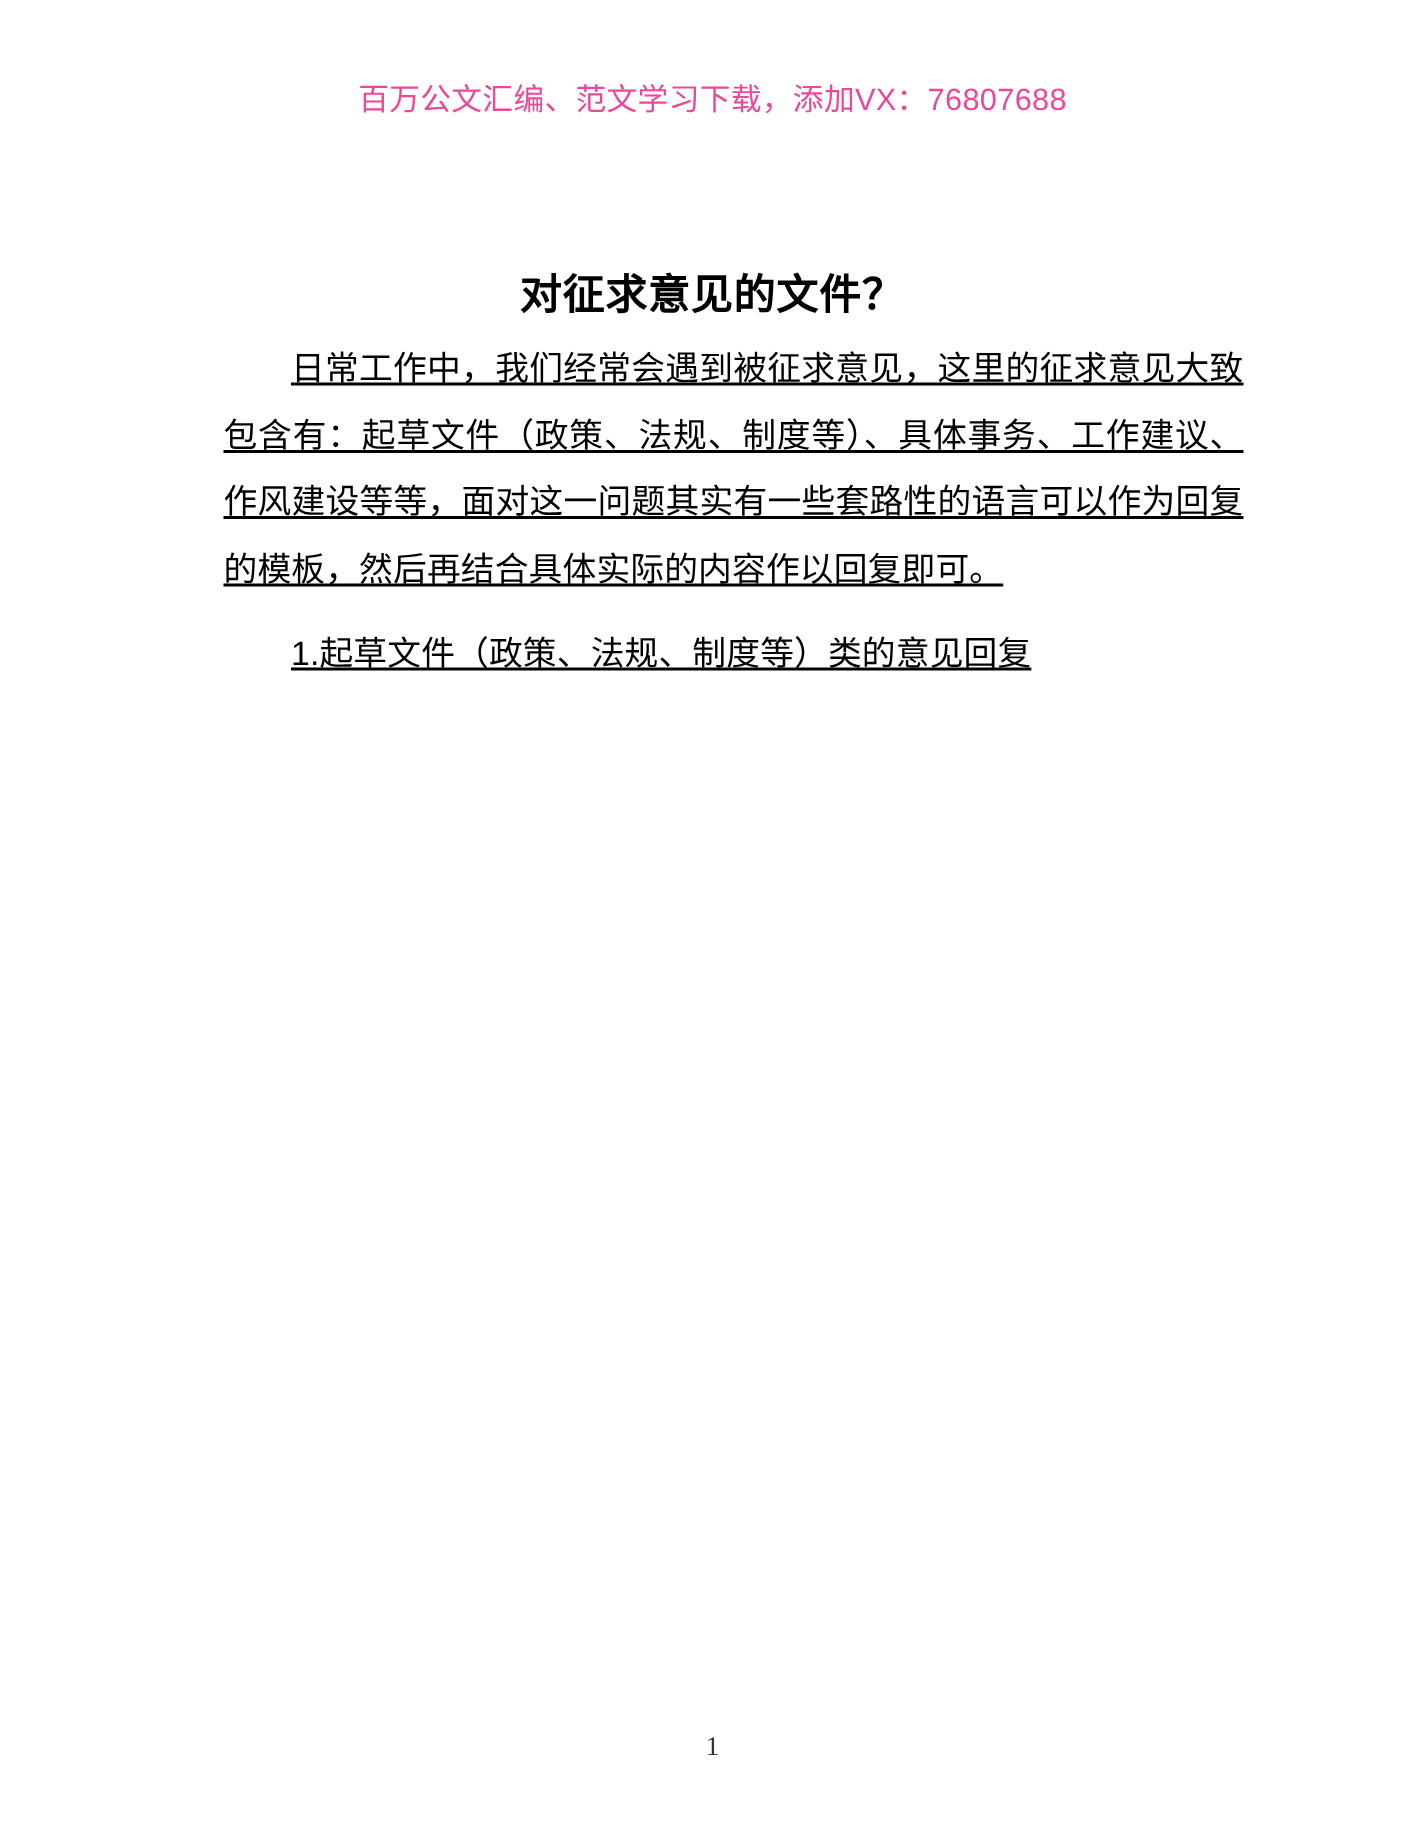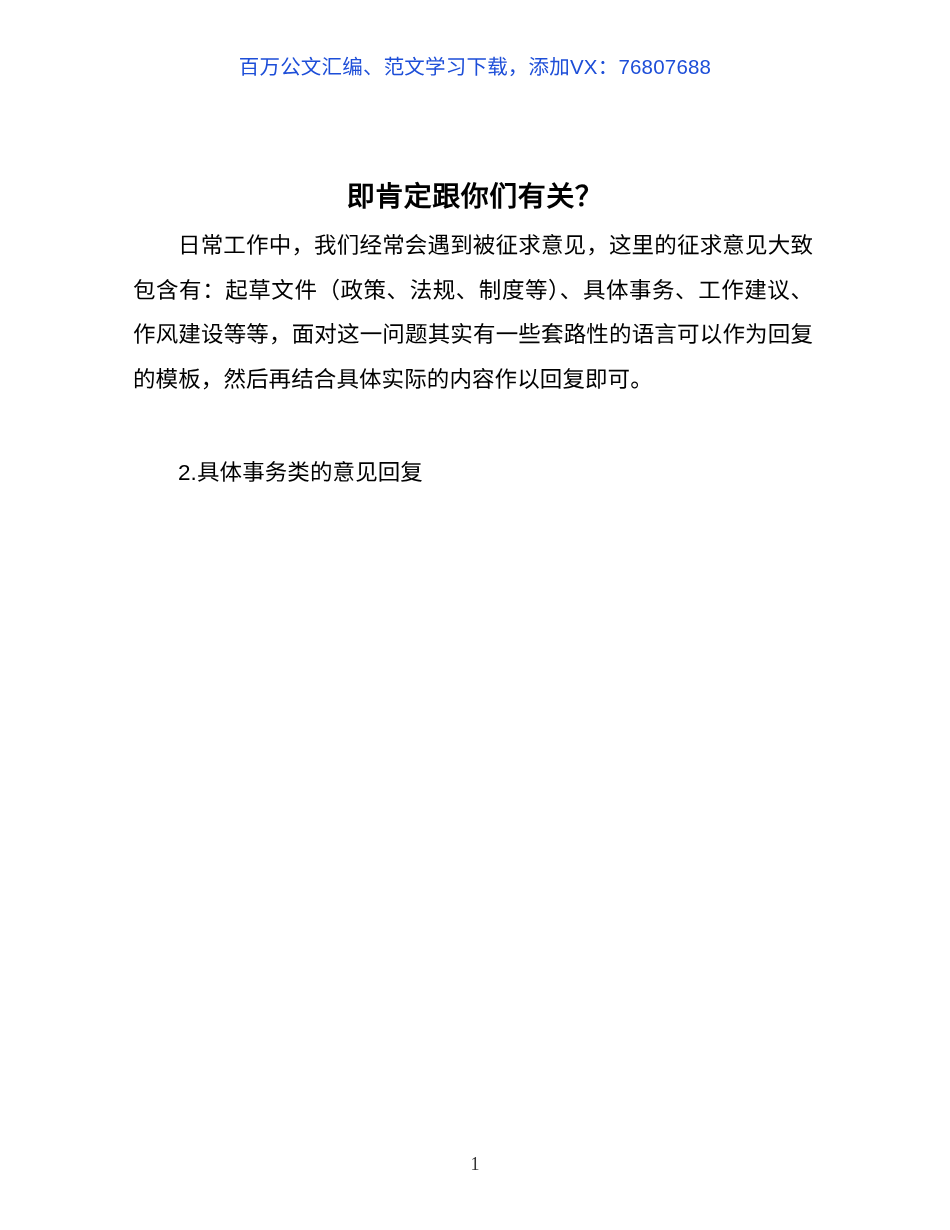--- a/index.html
+++ b/index.html
@@ -47,22 +47,23 @@
     font-size: 28px;
     font-weight: 700;
     line-height: 40px;
     letter-spacing: 0.5px;
   }
 
   
   .body-block {
     position: absolute;
     top: 224px;
-    left: 133px;
+    left: 149px;
     width: 680px;
+    text-decoration: underline;
   }
 
   p.para {
     margin: 0;
     font-size: 22.5px;
     line-height: 44.6px;
     text-align: justify;
     text-justify: inter-ideograph;
     text-indent: 2em;
     letter-spacing: 0.1px;
@@ -92,38 +93,38 @@
     font-size: 18px;
     color: #333333;
     line-height: 24px;
   }
 </style>
 </head>
 <body style="color: rgb(0, 0, 0); background: rgb(255, 255, 255);">
 
 <div class="page">
 
-  <div class="promo-header" style="color: #1d4ed8;">百万公文汇编、范文学习下载，添加VX：76807688</div>
+  <div class="promo-header" style="color: #ec4899;">百万公文汇编、范文学习下载，添加VX：76807688</div>
 
-  <h1 class="doc-title">即肯定跟你们有关？</h1>
+  <h1 class="doc-title">对征求意见的文件？</h1>
 
   <div class="body-block">
 
     <p class="para">日常工作中，我们经常会遇到被征求意见，这里的征求意见大致包含有：起草文件（政策、法规、制度等）、具体事务、工作建议、作风建设等等，面对这一问题其实有一些套路性的语言可以作为回复的模板，然后再结合具体实际的内容作以回复即可。</p>
 
     <div class="gap-sm"></div>
 
+    <p class="heading-item">1.起草文件（政策、法规、制度等）类的意见回复</p>
 
     <div class="gap-md"></div>
 
 
     <div class="gap-sm"></div>
 
 
     <div class="gap-sm"></div>
 
-    <p class="heading-item">2.具体事务类的意见回复</p>
 
   </div>
 
   <div class="page-number" style="color: rgb(51, 51, 51);">1</div>
 
 </div>
 
 </body></html>

